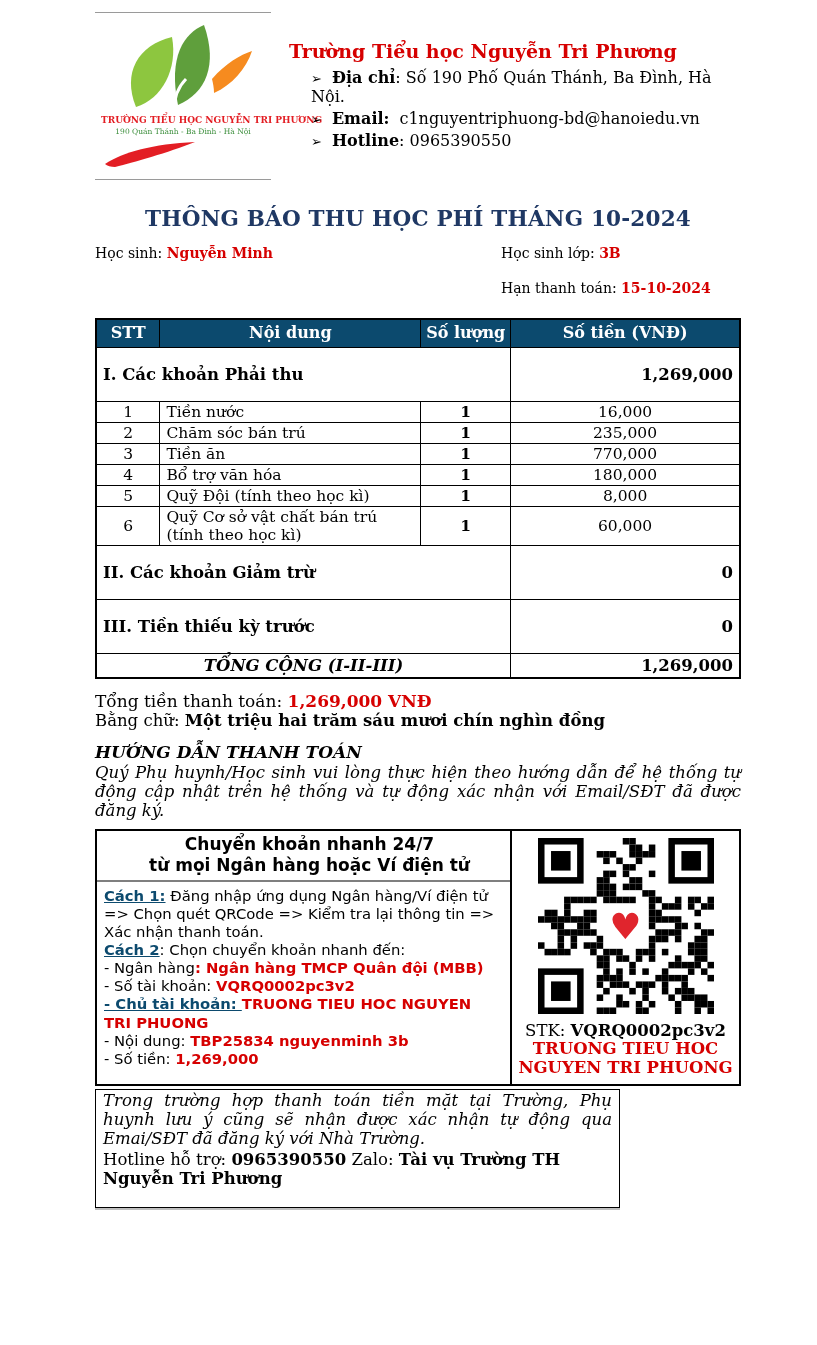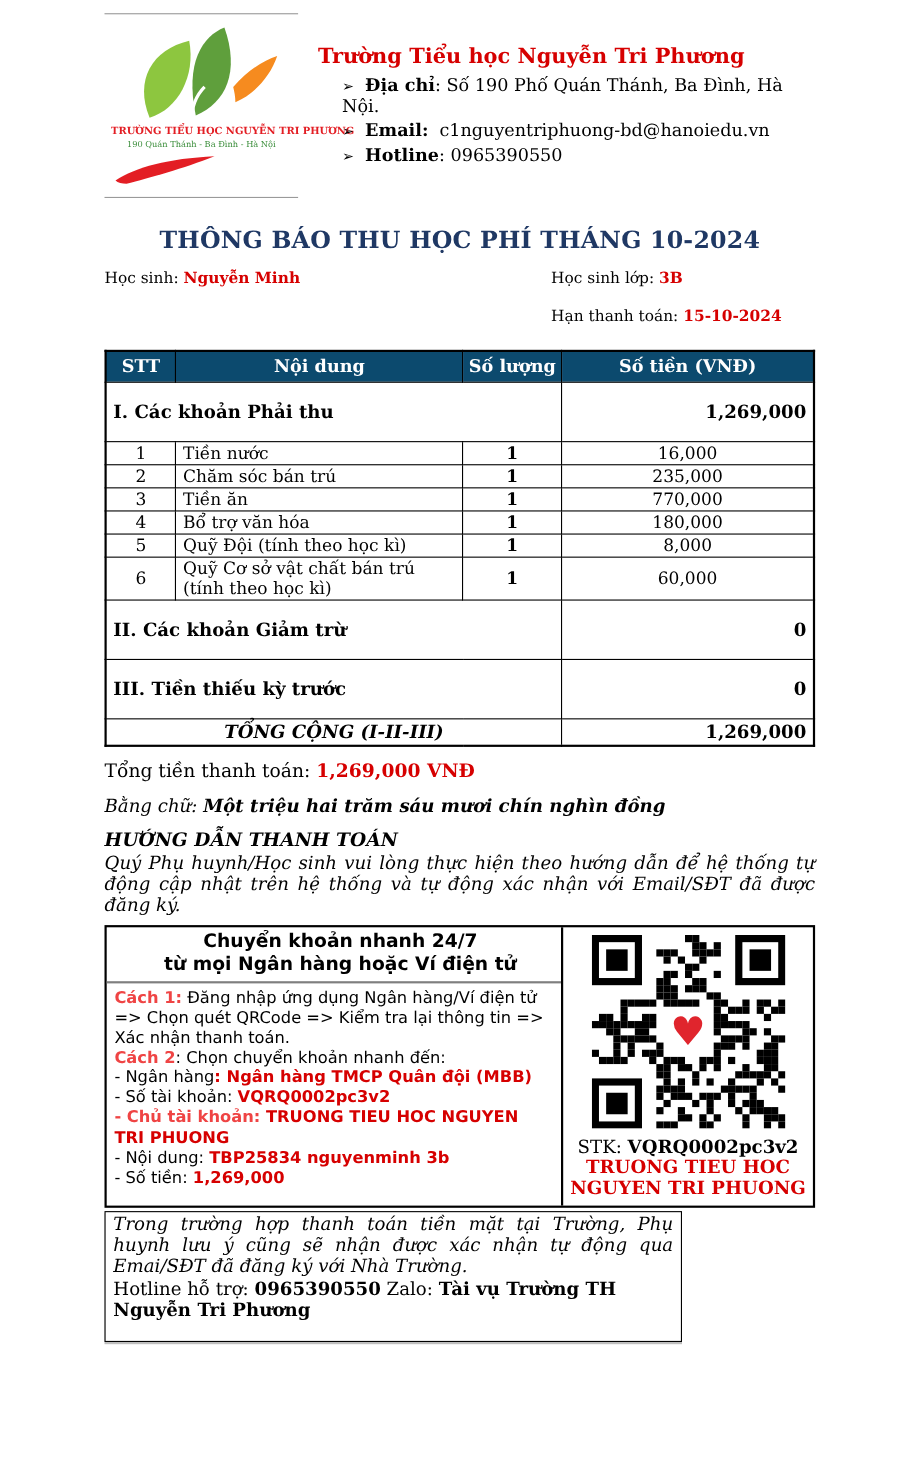--- a/index.html
+++ b/index.html
@@ -50,38 +50,38 @@
   td.c { text-align:center; padding:1px 2px; }
   td.l { text-align:left; padding:1px 6px; }
   td.r { text-align:right; padding:1px 5px; }
   td.qty { font-weight:bold; text-align:center; }
   tr.section td { font-weight:bold; font-size:16.5px; padding:17px 6px; }
   tr.total td { font-weight:bold; font-size:16.5px; padding:2px 6px; }
   tr.total .tlabel { font-style:italic; text-align:center;margin-top:40px; }
 
   
   .sum-line { font-size:17px; margin-top:12px; }
-  .words-line { font-size:16.5px; margin-top:12px; font-style:italic; }
+  .words-line { font-size:16.5px; margin-top:0; }
   .words-line b { font-weight:bold; }
   .guide-head { font-size:17px; font-weight:bold; font-style:italic; margin-top:12px; }
   .guide-par { font-size:16.5px; font-style:italic; line-height:1.15; margin-top:2px; text-align:justify; }
 
   
   .paybox { display:flex; border:2px solid #000; margin-top:8px; width:646px; }
   .pay-left { width:415px; border-right:2px solid #000; }
   .pay-head {
     text-align:center; font-weight:bold; font-size:17px; line-height:1.25;
     padding:3px 2px 4px 14px; border-bottom:2px solid #7f7f7f;
     font-family:"DejaVu Sans","Liberation Sans",sans-serif;
   }
   .pay-body {
     padding:5px 7px 6px 7px; font-size:14.8px; line-height:1.22;
     font-family:"DejaVu Sans","Liberation Sans",sans-serif;
   }
-  .pay-body b.blk { font-weight:bold; color:#ef4444; }
+  .pay-body b.blk { font-weight:bold; color:#0c4a6e;text-decoration:underline; }
   .pay-body .redb { color:#d60000; font-weight:bold; }
   .pay-right { flex:1; padding:5px 4px 6px 4px; text-align:center; }
   .qr-wrap { position:relative; display:inline-block; background:#fff; padding:2px; }
   .qr-heart {
     position:absolute; left:50%; top:50%; transform:translate(-50%,-54%);
     color:#e0252d; font-size:36px; line-height:1;
     font-family:"DejaVu Sans","Liberation Sans",sans-serif;
   }
   .stk-line { font-size:16.5px; margin-top:1px; }
   .stk-line b { font-weight:bold; }

